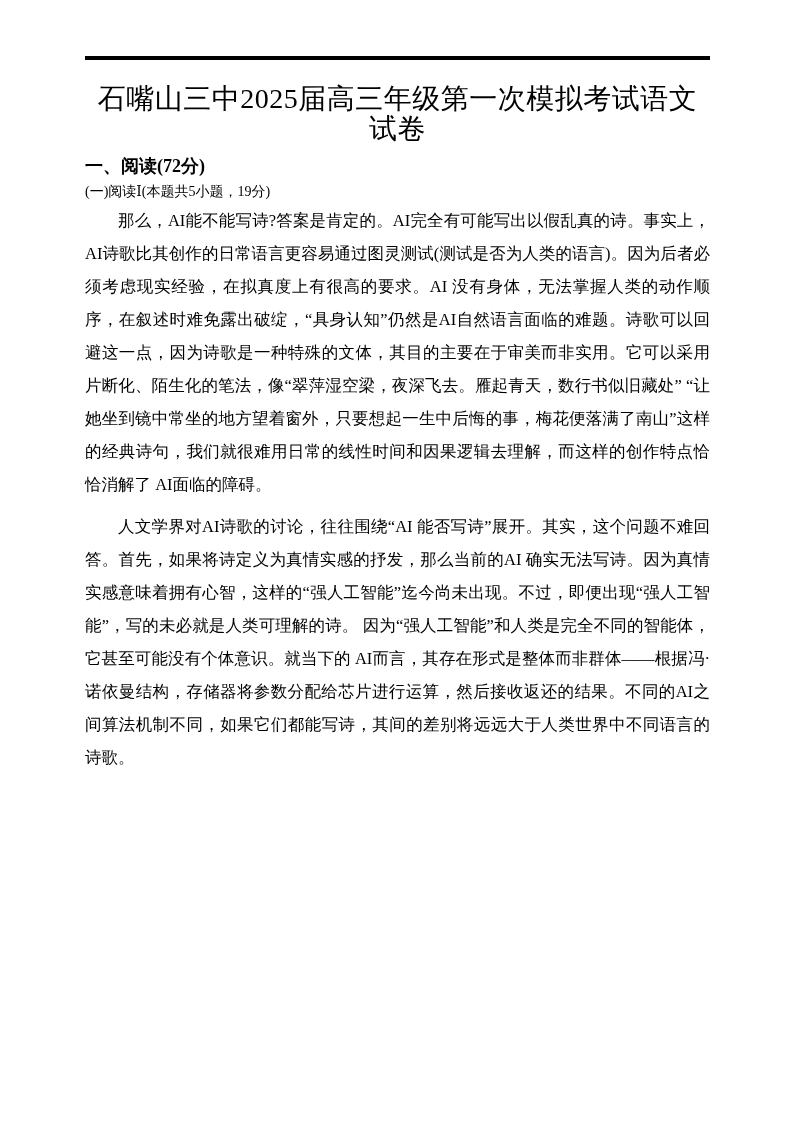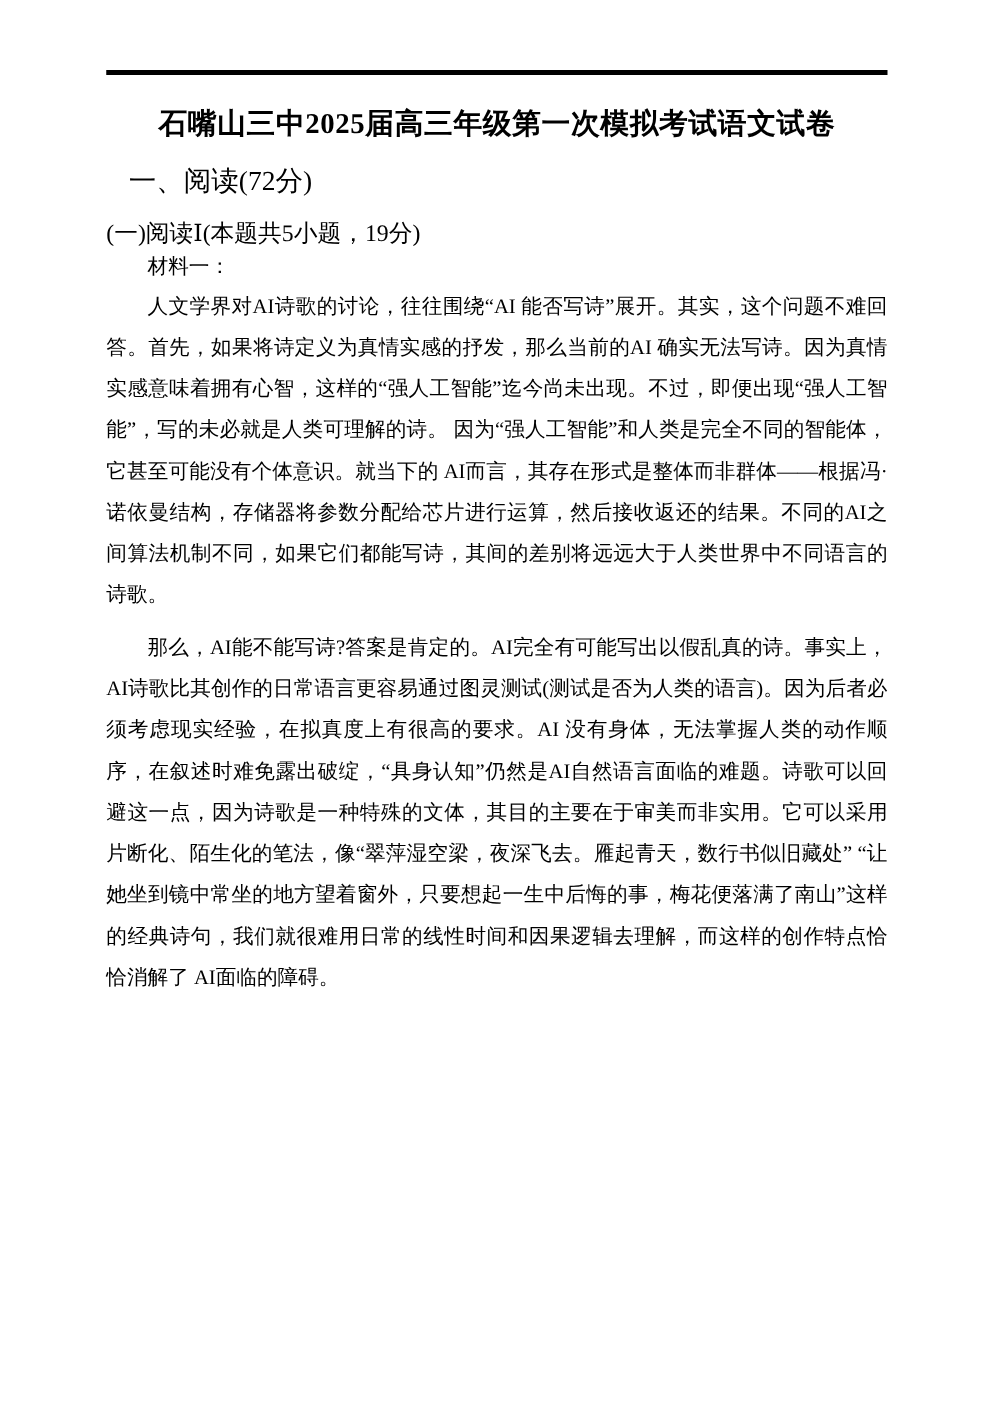--- a/index.html
+++ b/index.html
@@ -19,35 +19,35 @@
     width: 793px;
     height: 1121px;
     padding: 56px 83px 0 85px;
   }
   .top-rule {
     height: 4px;
     background: #000000;
     margin: 0 0 24px 0;
   }
   .title {
-    font-size: 23px;
-    font-weight: bold;
+    font-size: 28px;
+    font-weight: normal;
     text-align: center;
     letter-spacing: 0.5px;
     margin: 0 0 10px 0;
     line-height: 30px;
   }
   .heading {
-    font-size: 22px;
+    font-size: 18px;
     line-height: 25px;
-    margin: 18px;
-    font-weight: normal;
+    margin: 0;
+    font-weight: bold;
   }
   .subheading {
-    font-size: 19px;
+    font-size: 14px;
     line-height: 25px;
     margin: 0;
   }
   .material-label {
     font-size: 16.5px;
     line-height: 25px;
     text-indent: 2em;
     margin: 0 0 3px 0;
   }
   .body-para {
@@ -66,20 +66,19 @@
 
   <div class="top-rule"></div>
 
   <h1 class="title">石嘴山三中2025届高三年级第一次模拟考试语文试卷</h1>
 
   <div class="heading">一、阅读(72分)</div>
 
   <div class="subheading">(一)阅读Ⅰ(本题共5小题，19分)</div>
 
 
-  <div class="material-label">材料一：</div>
+
+  <p class="body-para">那么，AI能不能写诗?答案是肯定的。AI完全有可能写出以假乱真的诗。事实上，AI诗歌比其创作的日常语言更容易通过图灵测试(测试是否为人类的语言)。因为后者必须考虑现实经验，在拟真度上有很高的要求。AI 没有身体，无法掌握人类的动作顺序，在叙述时难免露出破绽，“具身认知”仍然是AI自然语言面临的难题。诗歌可以回避这一点，因为诗歌是一种特殊的文体，其目的主要在于审美而非实用。它可以采用片断化、陌生化的笔法，像“翠萍湿空梁，夜深飞去。雁起青天，数行书似旧藏处” “让她坐到镜中常坐的地方望着窗外，只要想起一生中后悔的事，梅花便落满了南山”这样的经典诗句，我们就很难用日常的线性时间和因果逻辑去理解，而这样的创作特点恰恰消解了 AI面临的障碍。</p>
 
   <p class="body-para">人文学界对AI诗歌的讨论，往往围绕“AI 能否写诗”展开。其实，这个问题不难回答。首先，如果将诗定义为真情实感的抒发，那么当前的AI 确实无法写诗。因为真情实感意味着拥有心智，这样的“强人工智能”迄今尚未出现。不过，即便出现“强人工智能”，写的未必就是人类可理解的诗。 因为“强人工智能”和人类是完全不同的智能体，它甚至可能没有个体意识。就当下的 AI而言，其存在形式是整体而非群体——根据冯·诺依曼结构，存储器将参数分配给芯片进行运算，然后接收返还的结果。不同的AI之间算法机制不同，如果它们都能写诗，其间的差别将远远大于人类世界中不同语言的诗歌。</p>
-
-  <p class="body-para">那么，AI能不能写诗?答案是肯定的。AI完全有可能写出以假乱真的诗。事实上，AI诗歌比其创作的日常语言更容易通过图灵测试(测试是否为人类的语言)。因为后者必须考虑现实经验，在拟真度上有很高的要求。AI 没有身体，无法掌握人类的动作顺序，在叙述时难免露出破绽，“具身认知”仍然是AI自然语言面临的难题。诗歌可以回避这一点，因为诗歌是一种特殊的文体，其目的主要在于审美而非实用。它可以采用片断化、陌生化的笔法，像“翠萍湿空梁，夜深飞去。雁起青天，数行书似旧藏处” “让她坐到镜中常坐的地方望着窗外，只要想起一生中后悔的事，梅花便落满了南山”这样的经典诗句，我们就很难用日常的线性时间和因果逻辑去理解，而这样的创作特点恰恰消解了 AI面临的障碍。</p>
 
 
 </div>
 
 </body></html>

